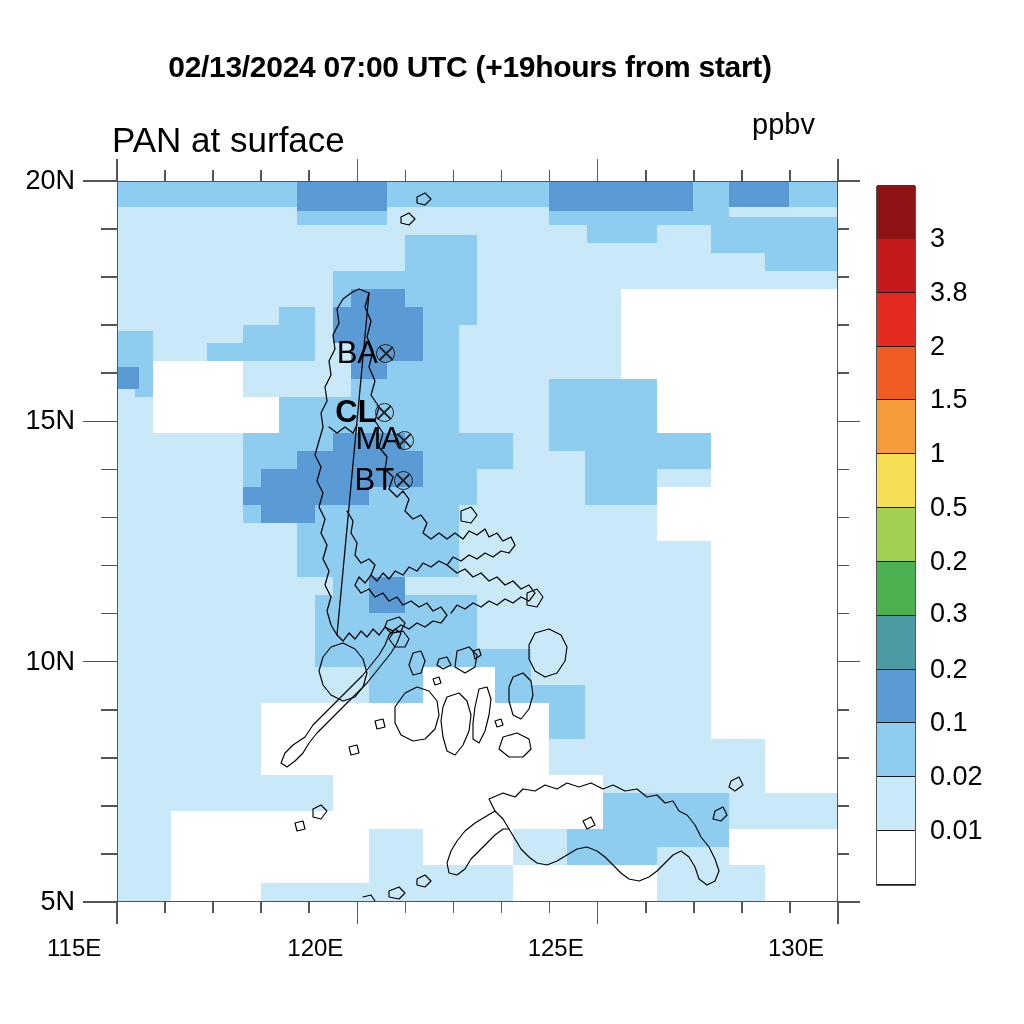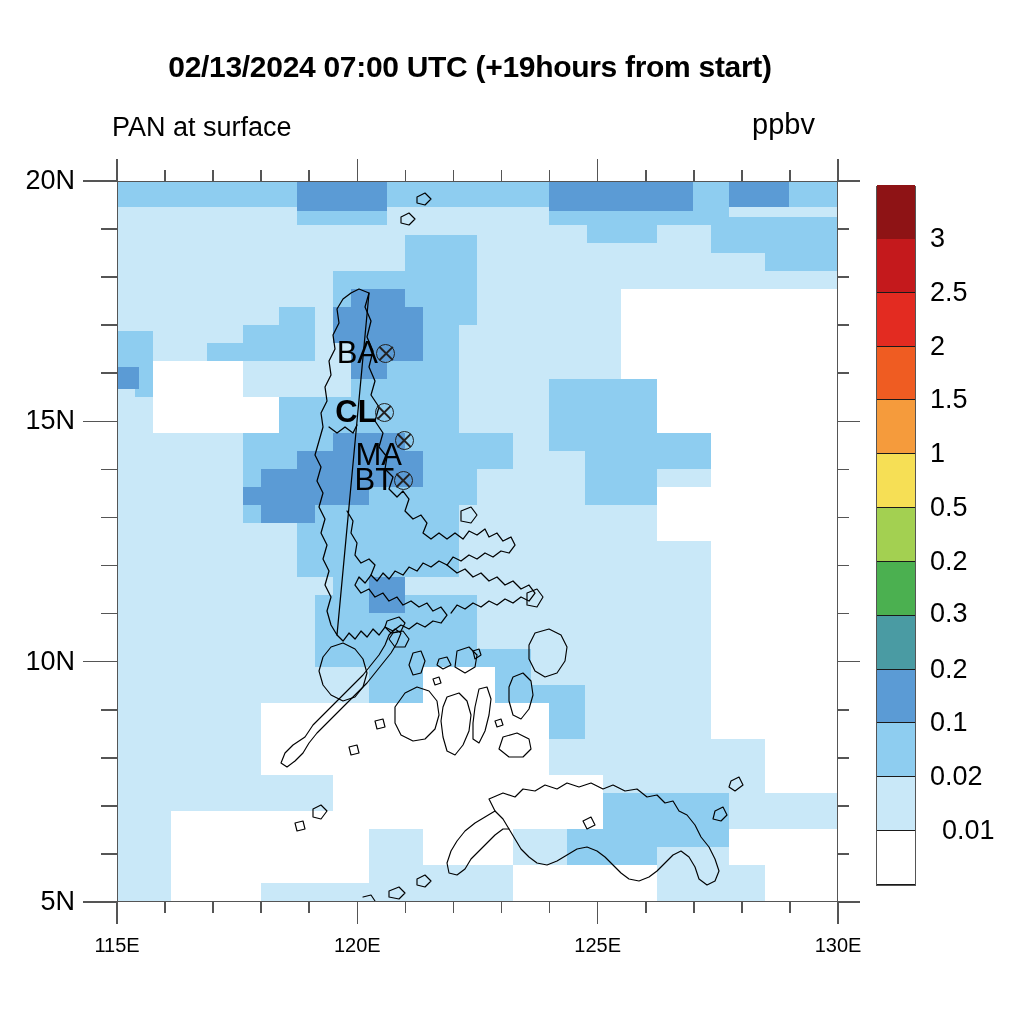--- a/index.html
+++ b/index.html
@@ -4,35 +4,35 @@
 <title>PAN at surface</title>
 <style>
   html,body{margin:0;padding:0;background:#ffffff;}
   body{width:1024px;height:1024px;overflow:hidden;
        font-family:"Liberation Sans","DejaVu Sans",sans-serif;color:#000;}
   #fig{position:relative;width:1024px;height:1024px;background:#fff;}
 
   
   #title{position:absolute;left:0;top:50px;width:940px;text-align:center;
          font-size:30px;font-weight:bold;letter-spacing:-0.3px;white-space:nowrap;}
-  #subtitle{position:absolute;left:112px;top:112px;font-size:27px;}
+  #subtitle{position:absolute;left:112px;top:120px;font-size:35px;}
   #units{position:absolute;left:752px;top:108px;font-size:29px;}
 
   
   #plot{position:absolute;left:117px;top:181px;width:721px;height:721px;
         background:#ffffff;overflow:hidden;}
   #frame{position:absolute;left:117px;top:181px;width:721px;height:721px;
          border:1.6px solid #555;box-sizing:border-box;pointer-events:none;}
   #mapsvg,#fieldsvg{position:absolute;left:0;top:0;width:721px;height:721px;}
 
   
   .tk{position:absolute;background:#555;}
   .tkx{width:1.6px;}
   .tky{height:1.6px;}
-  .lblx{position:absolute;font-size:20px;text-align:center;width:140px;}
+  .lblx{position:absolute;font-size:24px;width:140px;}
   .lbly{position:absolute;font-size:27px;text-align:right;width:100px;}
 
   
   .stn{position:absolute;font-size:31px;line-height:1;white-space:nowrap;}
   .stnmk{position:absolute;width:19px;height:19px;border:1.7px solid #222;
          border-radius:50%;box-sizing:border-box;}
   .stnmk:before,.stnmk:after{content:"";position:absolute;left:50%;top:-1px;
          width:1.7px;height:19px;background:#222;}
   .stnmk:before{transform:translateX(-50%) rotate(45deg);}
   .stnmk:after{transform:translateX(-50%) rotate(-45deg);}
@@ -248,21 +248,21 @@
         <path d="M 466,640 L 474,636 L 478,644 L 470,648 Z"></path>
       </g>
     </svg>
 
     <div class="stn" style="left: 219.693px; top: 155.559px;">BA</div>
     <div class="stnmk" style="left: 259.193px; top: 163.059px;"></div>
 
     <div class="stn" style="left: 218.251px; top: 214.681px; font-weight: bold;">CL</div>
     <div class="stnmk" style="left: 257.751px; top: 222.181px;"></div>
 
-    <div class="stn" style="left: 238.439px; top: 258px;">MA</div>
+    <div class="stn" style="left: 238.439px; top: 242px;">MA</div>
     <div class="stnmk" style="left: 277.939px; top: 250.06px;"></div>
 
     <div class="stn" style="left: 237.477px; top: 282.936px;">BT</div>
     <div class="stnmk" style="left: 276.977px; top: 290.436px;"></div>
   </div>
 
   <div id="frame"></div>
 
 
   <div id="cbar">
@@ -351,25 +351,25 @@
       <div class="lblx" style="left: 47px; top: 934px;">115E</div>
       <div class="lblx" style="left: 287.333px; top: 934px;">120E</div>
       <div class="lblx" style="left: 527.667px; top: 934px;">125E</div>
       <div class="lblx" style="left: 768px; top: 934px;">130E</div>
       <div class="lbly" style="left: -25px; top: 165px;">20N</div>
       <div class="lbly" style="left: -25px; top: 405.333px;">15N</div>
       <div class="lbly" style="left: -25px; top: 645.667px;">10N</div>
       <div class="lbly" style="left: -25px; top: 886px;">5N</div>
     </div>
 
-<div class="cblbl" style="top: 815.154px; margin-left: 12px;">0.01</div>
+<div class="cblbl" style="top: 815.154px;">0.01</div>
     <div class="cblbl" style="top: 761.308px;">0.02</div>
     <div class="cblbl" style="top: 707.462px;">0.1</div>
     <div class="cblbl" style="top: 653.615px;">0.2</div>
     <div class="cblbl" style="top: 598px;">0.3</div>
     <div class="cblbl" style="top: 545.923px;">0.2</div>
     <div class="cblbl" style="top: 492.077px;">0.5</div>
     <div class="cblbl" style="top: 438.231px;">1</div>
     <div class="cblbl" style="top: 384.385px;">1.5</div>
     <div class="cblbl" style="top: 330.538px;">2</div>
-    <div class="cblbl" style="top: 276.692px;">2.5</div>
+    <div class="cblbl" style="top: 276.692px;">3.8</div>
     <div class="cblbl" style="top: 222.846px;">3</div>
   </div>
 
 </body></html>

